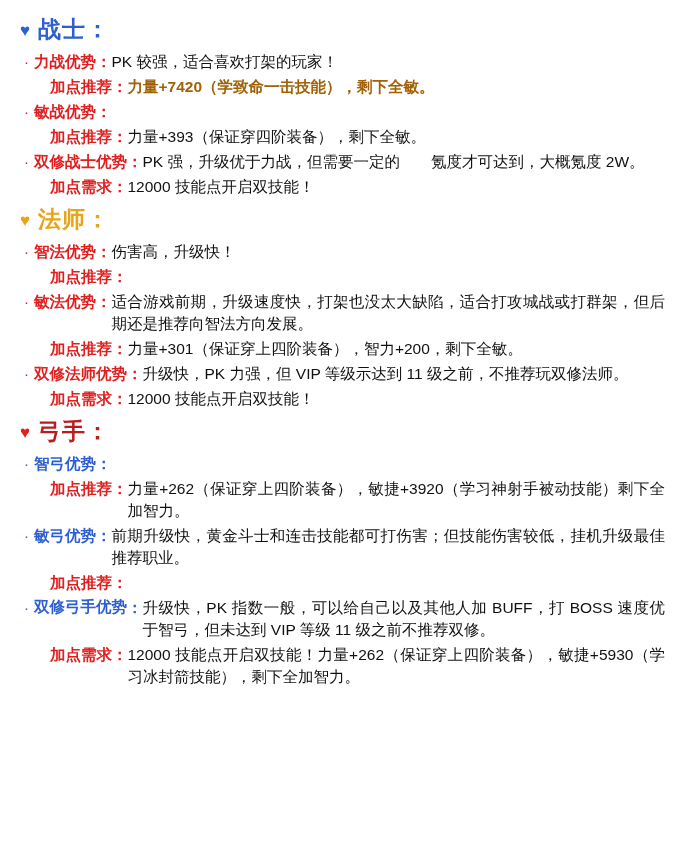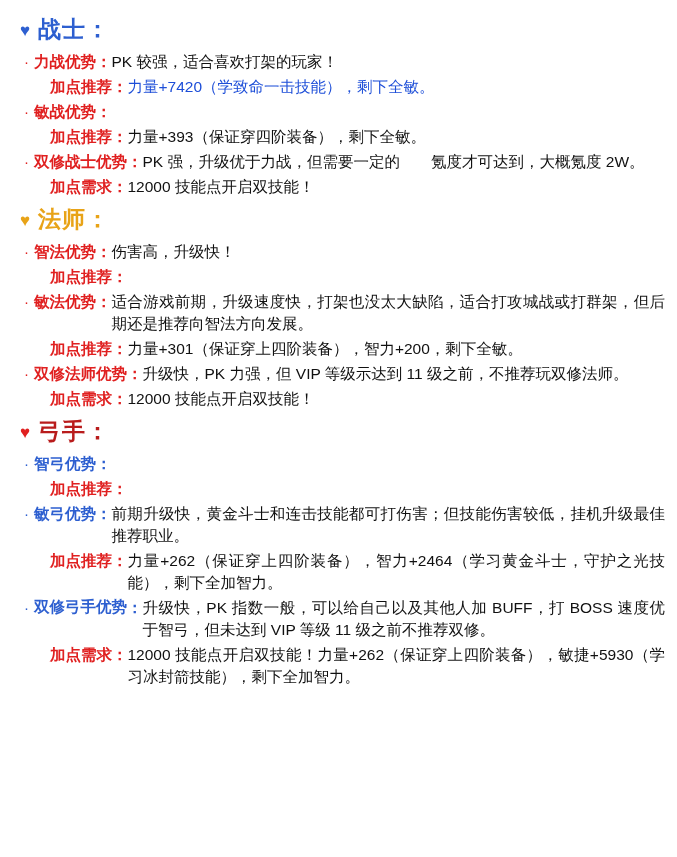--- a/index.html
+++ b/index.html
@@ -94,21 +94,21 @@
           <div class="row">
             <span class="bullet" style="color: rgb(224, 32, 32);">·</span>
             <span class="label" style="color: rgb(224, 32, 32);">力战优势</span>
             <span class="colon" style="color: rgb(224, 32, 32);">：</span>
             <span class="text" style="color: rgb(17, 17, 17);">PK 较强，适合喜欢打架的玩家！</span>
           </div>
           <div class="row indent">
             <span class="bullet" style="color: rgb(224, 32, 32);"></span>
             <span class="label" style="color: rgb(224, 32, 32);">加点推荐</span>
             <span class="colon" style="color: rgb(224, 32, 32);">：</span>
-            <span class="text" style="color: #1d4ed8;">力量+7420（学致命一击技能），剩下全敏。</span>
+            <span class="text" style="color: #a16207; font-weight: bold;">力量+7420（学致命一击技能），剩下全敏。</span>
           </div>
           <div class="row">
             <span class="bullet" style="color: rgb(224, 32, 32);">·</span>
             <span class="label" style="color: rgb(224, 32, 32);">敏战优势</span>
             <span class="colon" style="color: rgb(224, 32, 32);">：</span>
           </div>
           <div class="row indent">
             <span class="bullet" style="color: rgb(224, 32, 32);"></span>
             <span class="label" style="color: rgb(224, 32, 32);">加点推荐</span>
             <span class="colon" style="color: rgb(224, 32, 32);">：</span>
@@ -179,32 +179,32 @@
         <div class="rows">
           <div class="row">
             <span class="bullet" style="color: rgb(45, 95, 208);">·</span>
             <span class="label" style="color: rgb(45, 95, 208);">智弓优势</span>
             <span class="colon" style="color: rgb(45, 95, 208);">：</span>
           </div>
           <div class="row indent">
             <span class="bullet" style="color: rgb(224, 32, 32);"></span>
             <span class="label" style="color: rgb(224, 32, 32);">加点推荐</span>
             <span class="colon" style="color: rgb(224, 32, 32);">：</span>
+            <span class="text" style="color: rgb(17, 17, 17);">力量+262（保证穿上四阶装备），敏捷+3920（学习神射手被动技能）剩下全加智力。</span>
           </div>
           <div class="row">
             <span class="bullet" style="color: rgb(45, 95, 208);">·</span>
             <span class="label" style="color: rgb(45, 95, 208);">敏弓优势</span>
             <span class="colon" style="color: rgb(45, 95, 208);">：</span>
             <span class="text" style="color: rgb(17, 17, 17);">前期升级快，黄金斗士和连击技能都可打伤害；但技能伤害较低，挂机升级最佳推荐职业。</span>
           </div>
           <div class="row indent">
             <span class="bullet" style="color: rgb(224, 32, 32);"></span>
             <span class="label" style="color: rgb(224, 32, 32);">加点推荐</span>
             <span class="colon" style="color: rgb(224, 32, 32);">：</span>
-            <span class="text" style="color: rgb(17, 17, 17);">力量+262（保证穿上四阶装备），智力+2464（学习黄金斗士，守护之光技能），剩下全加智力。</span>
           </div>
           <div class="row">
             <span class="bullet" style="color: rgb(45, 95, 208);">·</span>
             <span class="label" style="color: rgb(45, 95, 208); font-family: Liberation Mono, monospace;">双修弓手优势</span>
             <span class="colon" style="color: rgb(45, 95, 208);">：</span>
             <span class="text" style="color: rgb(17, 17, 17);">升级快，PK 指数一般，可以给自己以及其他人加 BUFF，打 BOSS 速度优于智弓，但未达到 VIP 等级 11 级之前不推荐双修。</span>
           </div>
           <div class="row indent">
             <span class="bullet" style="color: rgb(224, 32, 32);"></span>
             <span class="label" style="color: rgb(224, 32, 32);">加点需求</span>

